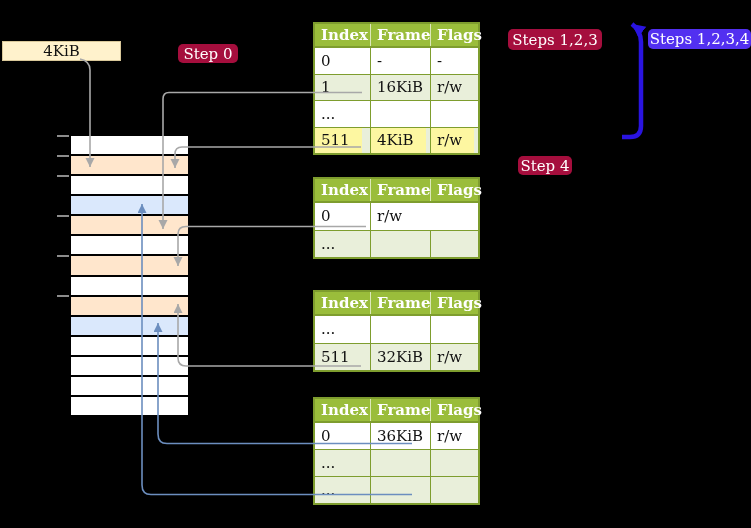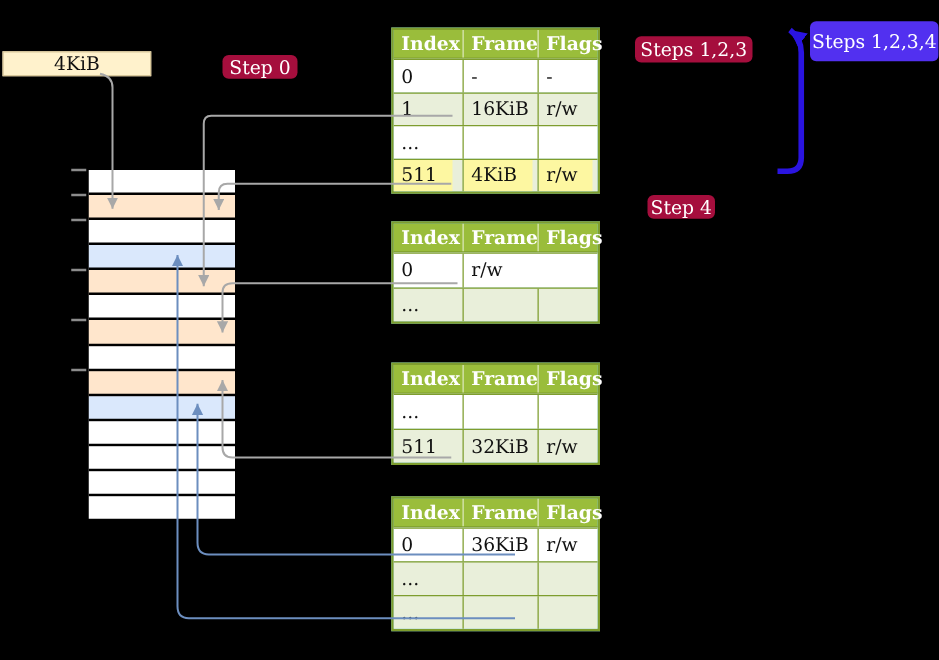--- a/index.html
+++ b/index.html
@@ -11,21 +11,21 @@
            border:1px solid #D9C89A;box-sizing:border-box;display:flex;align-items:center;
            justify-content:center;font-size:15px;color:#111;}
 
   
   .badge{position:absolute;border-radius:5px;color:#fff;font-size:15px;display:flex;
          align-items:center;justify-content:center;z-index:20;white-space:nowrap;}
   .badge.red{background:#A50E3D;}
   .badge.blue{background:#5230F0;}
   #badge-step0{left:178px;top:44px;width:60px;height:19px;}
   #badge-steps123{left:508px;top:17px;width:94px;height:21px;margin-top:12px;}
-  #badge-steps1234{left:648px;top:17px;width:103px;height:32px;}
+  #badge-steps1234{left:648px;top:29px;width:103px;height:20px;}
   #badge-step4{left:518px;top:156px;width:54px;height:19px;}
 
   
   #memcol{position:absolute;left:70px;top:135px;width:119px;height:281px;z-index:5;
           display:flex;flex-direction:column;border:1px solid #000;box-sizing:border-box;}
   .mrow{flex:1;border-bottom:2px solid #000;}
   .mrow:last-child{border-bottom:none;}
   .mrow.white{background:#FFFFFF;}
   .mrow.orange{background:#FFE6CC;}
   .mrow.blue{background:#DAE8FC;}

